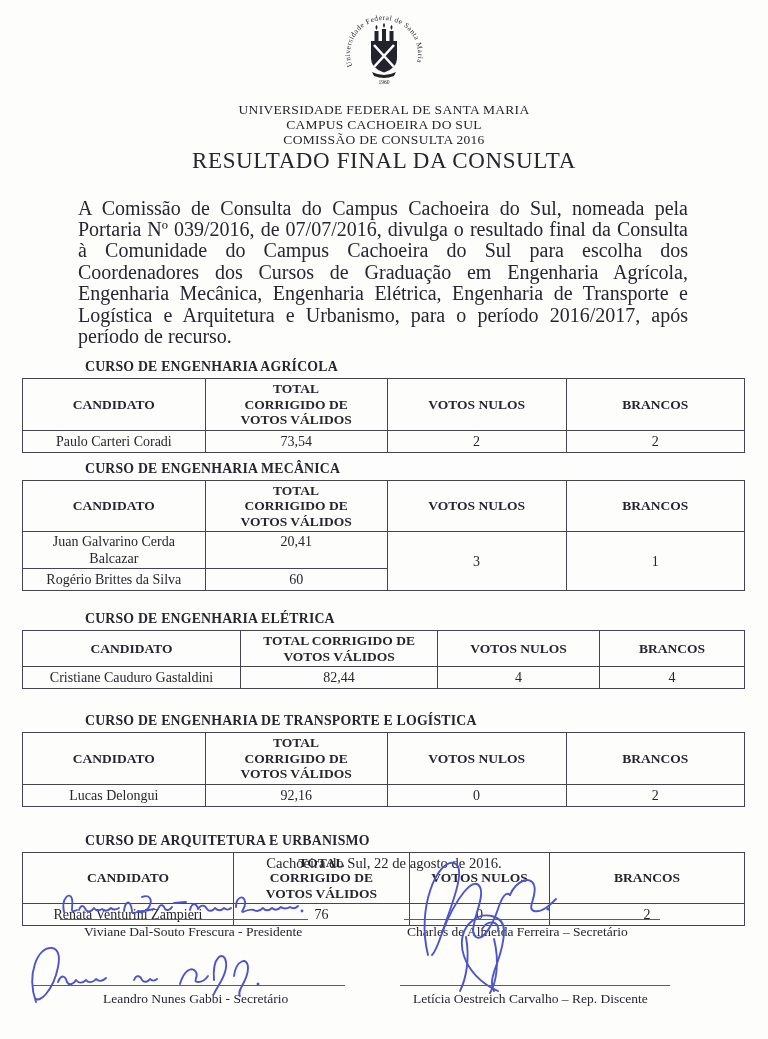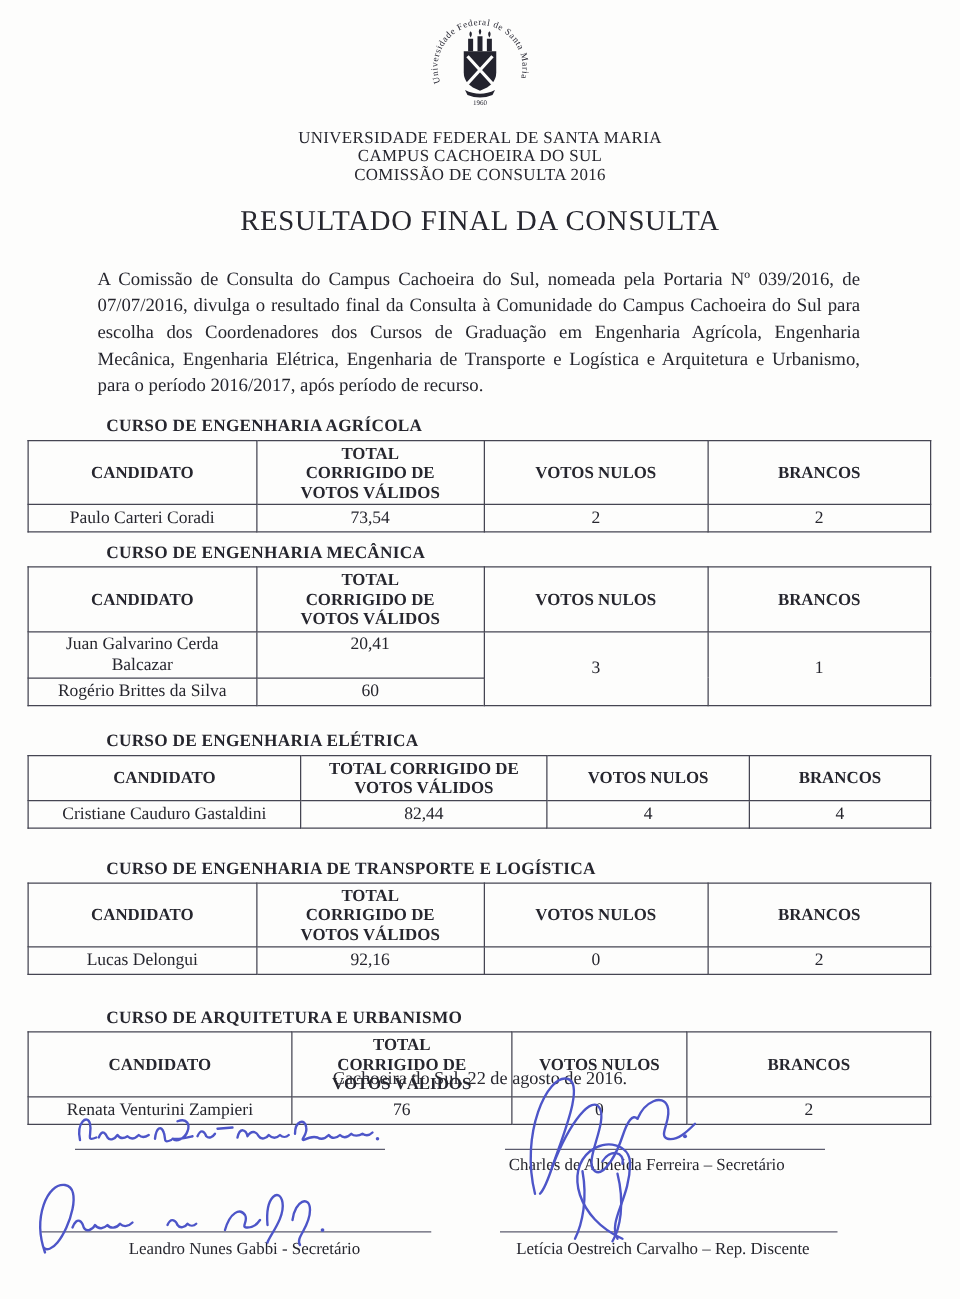--- a/index.html
+++ b/index.html
@@ -5,24 +5,24 @@
   html,body{margin:0;padding:0;background:#e8e8e8;}
   .page{
     position:relative; width:768px; height:1039px; margin:0 auto;
     background:#fdfdfc; overflow:hidden;
     font-family:"Liberation Serif", serif; color:#26262e;
   }
   
   .hdr{ text-align:center; }
   .seal{ display:block; margin:8px auto 0 auto; }
   .orgblock{ margin-top:8px; font-size:13.5px; line-height:15.2px; letter-spacing:.3px; }
-  .doc-title{ margin-top:16px; font-size:23px; letter-spacing:.6px; font-weight:400; text-align:center; }
+  .doc-title{ font-size:23px; letter-spacing:.6px; font-weight:400; text-align:center; }
   
   .intro{
-    margin:24px 80px 0 78px; font-size:15px; line-height:21.4px;
+    margin:24px 80px 0 78px; font-size:20px; line-height:21.4px;
     text-align:justify; text-justify:inter-word;font-family:Liberation Serif, serif;
   }
   
   .section{ margin-left:22px; width:657px; }
   .sec-h{ margin:0 0 0 63px; font-size:13.8px; font-weight:bold; line-height:16px; letter-spacing:.2px; }
   .mt1{ margin-top:12px; } .mt2{ margin-top:8px; } .mt3{ margin-top:20px; } .mt4{ margin-top:24px; } .mt5{ margin-top:26px; }
   table.res{ width:723px; border-collapse:collapse; table-layout:fixed; margin-top:3px; background:#fdfdfc; }
   table.res th, table.res td{ border:1.6px solid #454552; overflow:hidden; }
   table.res th{ font-size:13.5px; font-weight:bold; text-align:center; vertical-align:middle; padding:2px 2px; height:30px; line-height:15.5px;margin-left:32px; }
   table.res td{ font-size:14px; text-align:center; padding:1px 16px; height:19px; line-height:17px; }
@@ -220,20 +220,21 @@
       <path d="M21,25 c3,-8 6,-2 7,0 c2,3 6,1 8,-2 c2,3 5,3 8,1 c3,3 6,2 9,-1 c2,2 5,2 8,0"></path>
       <path d="M66,26 c1,-9 5,-11 7,-5 c2,5 -1,9 6,6"></path>
       <path d="M84,12 c8,-3 10,3 8,8 c-2,6 -9,9 -12,6 c5,1 12,-1 16,-2"></path>
       <path d="M100,24 c3,-7 6,-3 7,0 c2,2 5,1 7,-2"></path>
       <path d="M116,18 l12,-1"></path>
       <path d="M132,25 c2,-9 7,-6 8,-1 c3,-5 7,-4 9,0 c2,3 6,2 8,-1 c3,3 6,3 9,0 c2,2 5,2 7,0"></path>
       <path d="M178,22 c0,-10 8,-13 9,-5 c1,6 -5,10 -2,10 c4,-2 8,-3 11,-2 c3,2 6,1 9,-2 c2,3 6,3 9,0 c3,3 6,2 9,-1 c2,2 6,2 9,0 c3,2 6,1 8,-1"></path>
       <circle cx="244" cy="26" r="1.4"></circle>
     </svg>
     <div class="sig-line" style="left:60px; top:74px; width:248px;"></div>
+    <div class="sig-label" style="left:84px; top:79px;">Viviane Dal-Souto Frescura - Presidente</div>
 
     <svg class="ink" style="left:398px; top:2px;" width="165" height="150" viewBox="0 0 165 150">
       <path d="M30,108 C18,60 40,12 56,16 C70,20 52,62 44,86 C40,98 36,106 34,108"></path>
       <path d="M44,86 C58,50 76,28 82,40 C88,52 68,84 78,90 C86,95 96,74 100,62 C104,50 108,44 112,48"></path>
       <path d="M112,48 C118,34 132,28 136,38 C140,48 128,62 136,64 C144,66 152,58 158,52"></path>
       <path d="M68,90 C72,112 68,132 62,144"></path>
       <path d="M96,92 C102,116 98,136 92,146"></path>
       <circle cx="150" cy="62" r="1.6"></circle>
     </svg>
     <div class="sig-line" style="left:404px; top:74px; width:256px;"></div>

